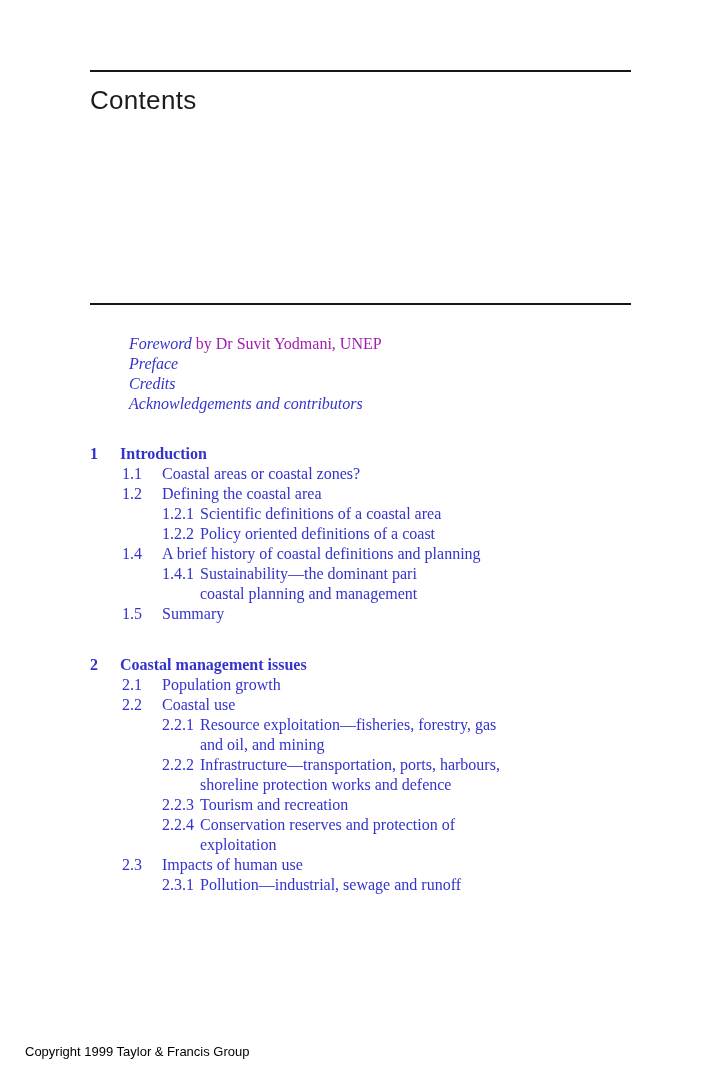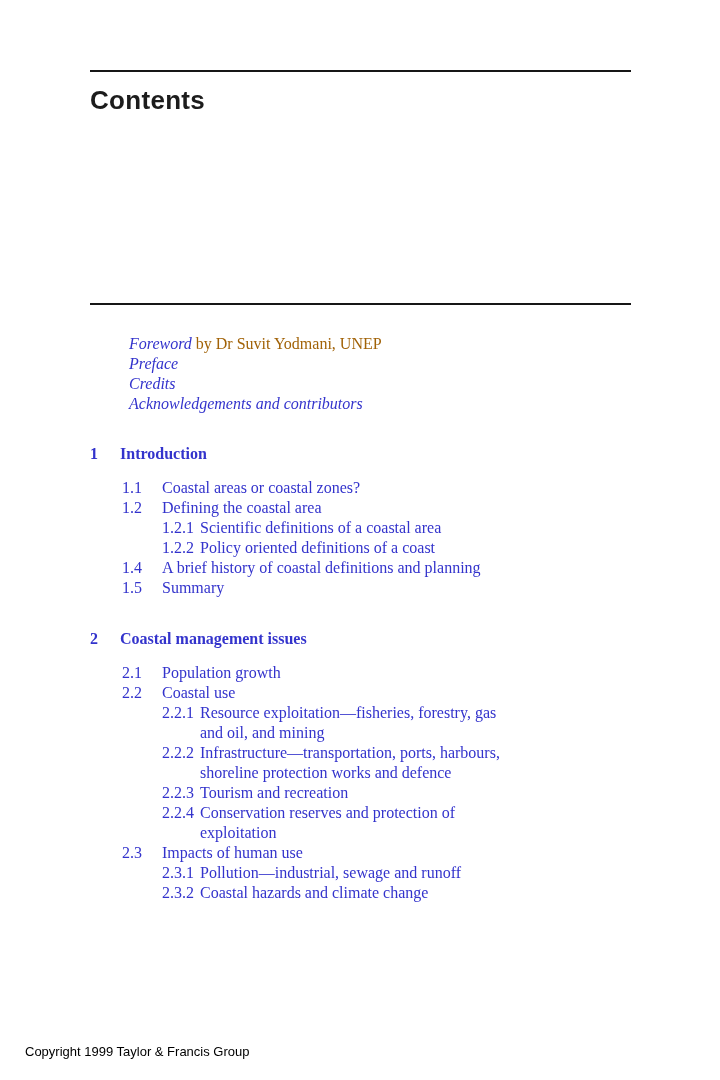--- a/index.html
+++ b/index.html
@@ -22,45 +22,45 @@
   .rule-mid { top: 303px; }
   .contents-title {
     position: absolute;
     left: 90px;
     top: 84px;
     font-family: "Liberation Sans", sans-serif;
     font-size: 26px;
     letter-spacing: 0.3px;
     color: #1c1c1c;
     line-height: 32px;
-    font-weight: 700;
+    font-weight: 400;
   }
   .front-matter {
     position: absolute;
     left: 121px;
     top: 334px;
     font-size: 16px;
     line-height: 20px;
   }
   .fm-line { white-space: nowrap; }
   .fm-link { color: #3333cc; font-style: italic; margin-left: 8px; }
-  .fm-suffix { color: #a16207; font-style: normal; }
+  .fm-suffix { color: #a21caf; font-style: normal; }
   .toc {
     position: absolute;
     left: 90px;
     top: 444px;
     width: 548px;
     font-size: 16px;
     line-height: 20px;
     color: #3333cc;
   }
   .chapter + .chapter { margin-top: 31px; }
   .chapter-head { display: flex; font-weight: bold; }
   .ch-num { flex: 0 0 30px; }
-  .entries { margin-top: 14px; }
+  .entries { }
   .row { display: flex; }
   .row .num { flex: 0 0 auto; }
   .row.section .num { margin-left: 32px; width: 40px; }
   .row.sub .num { margin-left: 72px; width: 38px; }
   .row .text div { white-space: nowrap; }
   .copyright {
     position: absolute;
     left: 25px;
     top: 1044px;
     font-family: Liberation Sans, sans-serif;
@@ -125,20 +125,27 @@
           <span class="text">
               <div>Policy oriented definitions of a coast</div>
             </span>
         </div>
         <div class="row section">
           <span class="num">1.4</span>
           <span class="text">
               <div>A brief history of coastal definitions and planning</div>
             </span>
         </div>
+        <div class="row sub">
+          <span class="num">1.4.1</span>
+          <span class="text">
+            <div>Sustainability—the dominant pari</div>
+            <div>coastal planning and management</div>
+          </span>
+        </div>
         <div class="row section">
           <span class="num">1.5</span>
           <span class="text">
               <div>Summary</div>
             </span>
         </div>
       </div>
     </div>
 
     <div class="chapter">
@@ -191,26 +198,20 @@
           <span class="text">
               <div>Impacts of human use</div>
             </span>
         </div>
         <div class="row sub">
           <span class="num">2.3.1</span>
           <span class="text">
               <div>Pollution—industrial, sewage and runoff</div>
             </span>
         </div>
-        <div class="row sub">
-          <span class="num">2.3.2</span>
-          <span class="text">
-              <div>Coastal hazards and climate change</div>
-            </span>
-        </div>
       </div>
     </div>
 
   </div>
 
   <div class="copyright">Copyright 1999 Taylor &amp; Francis Group</div>
 
 </div>
 
 </body></html>

